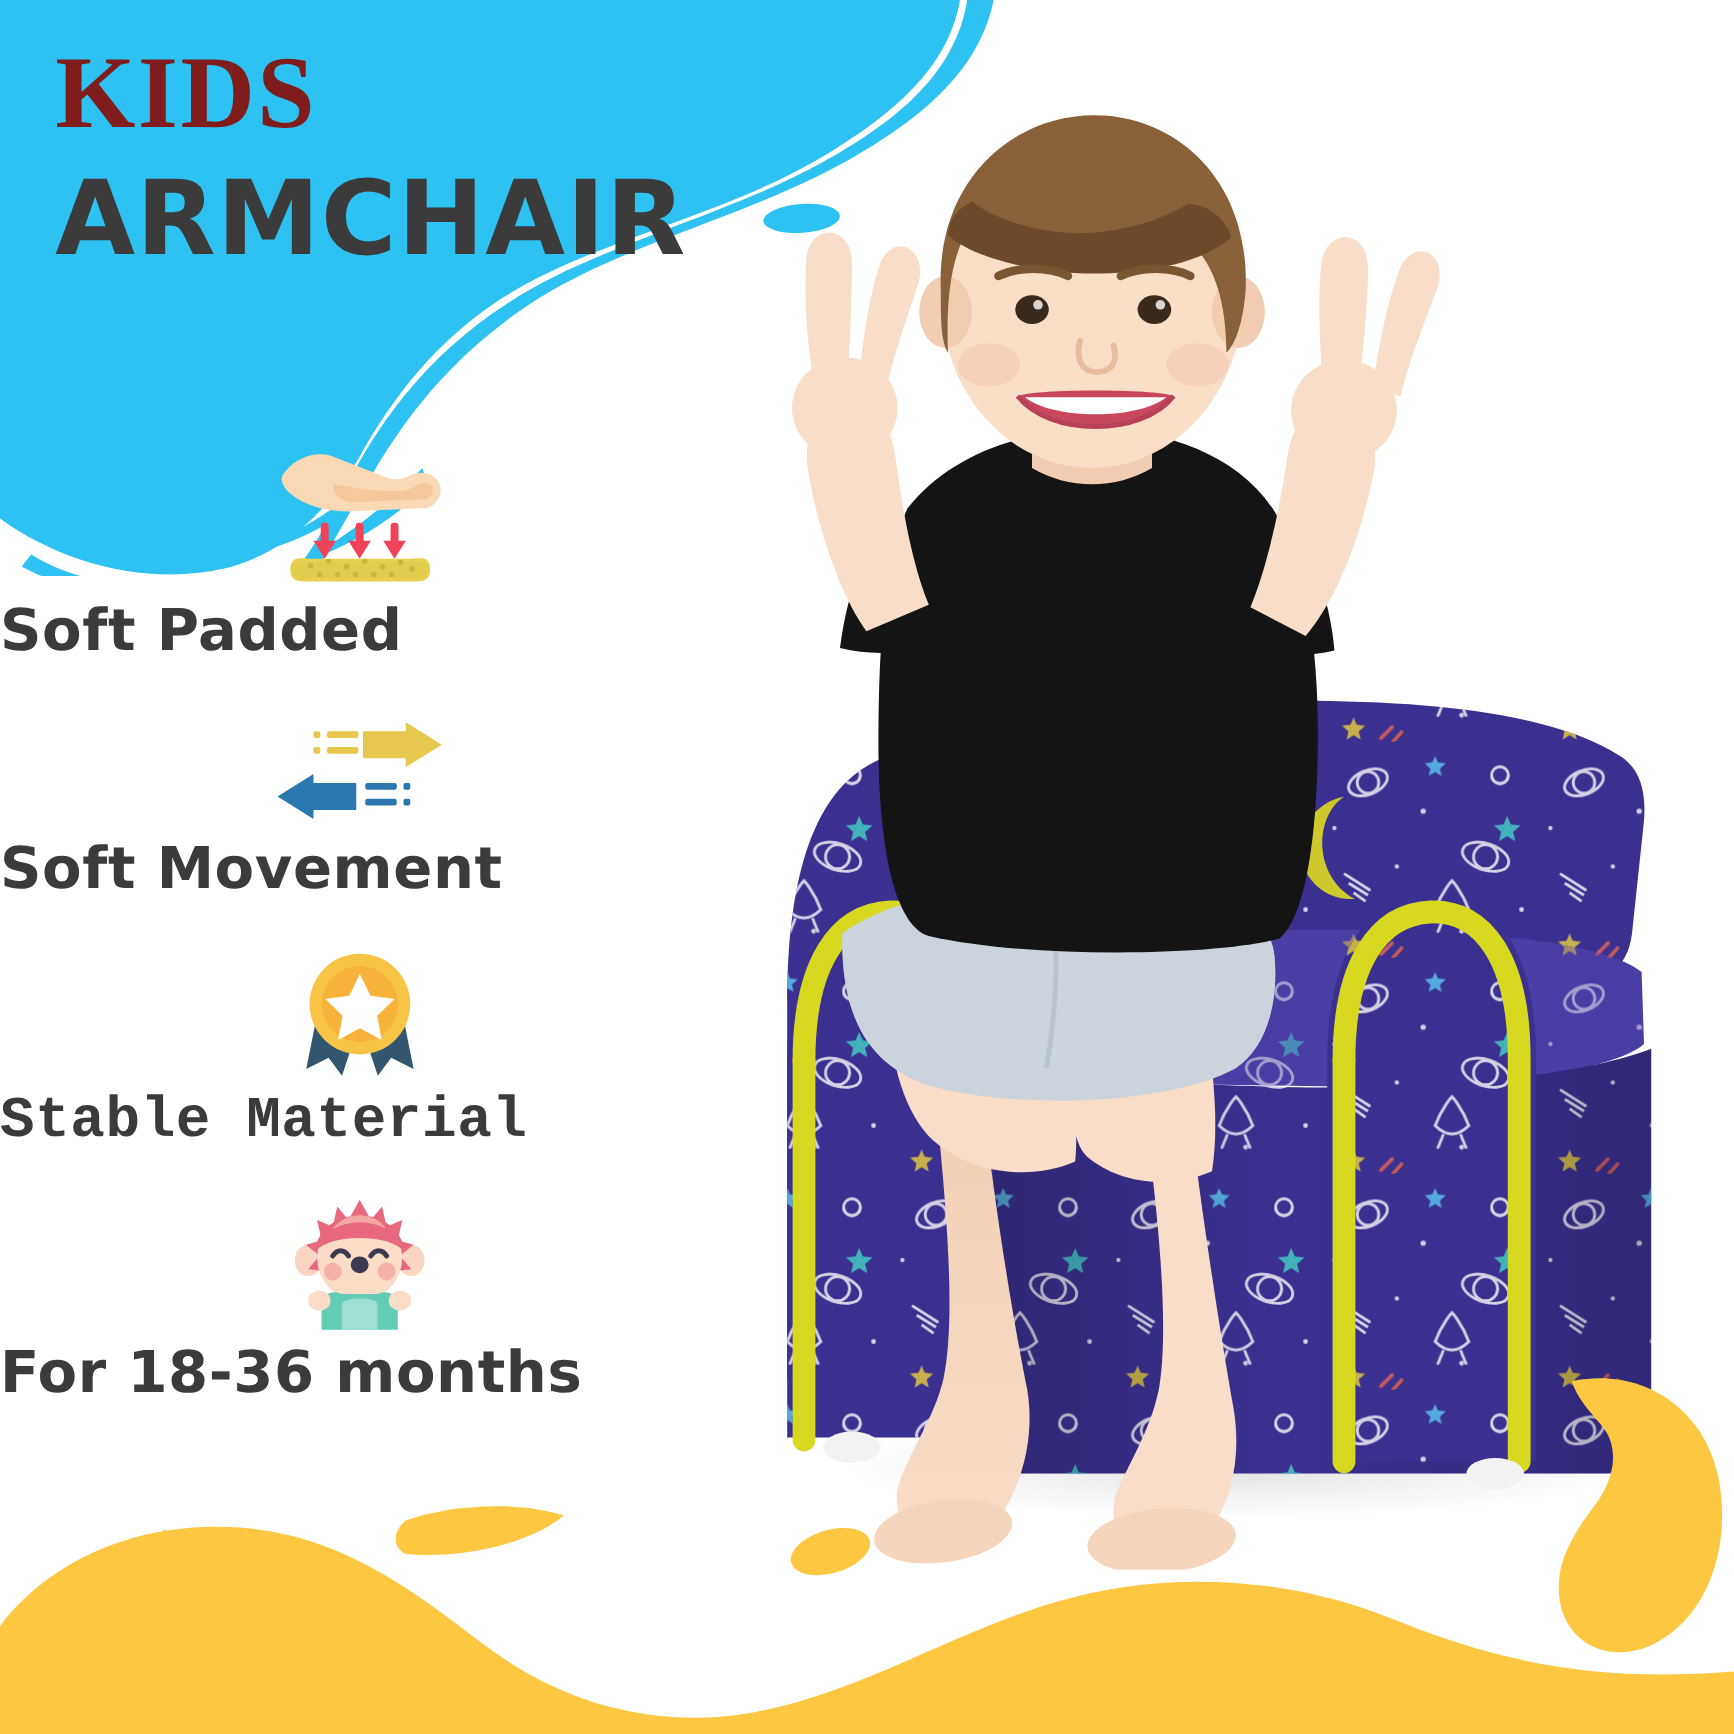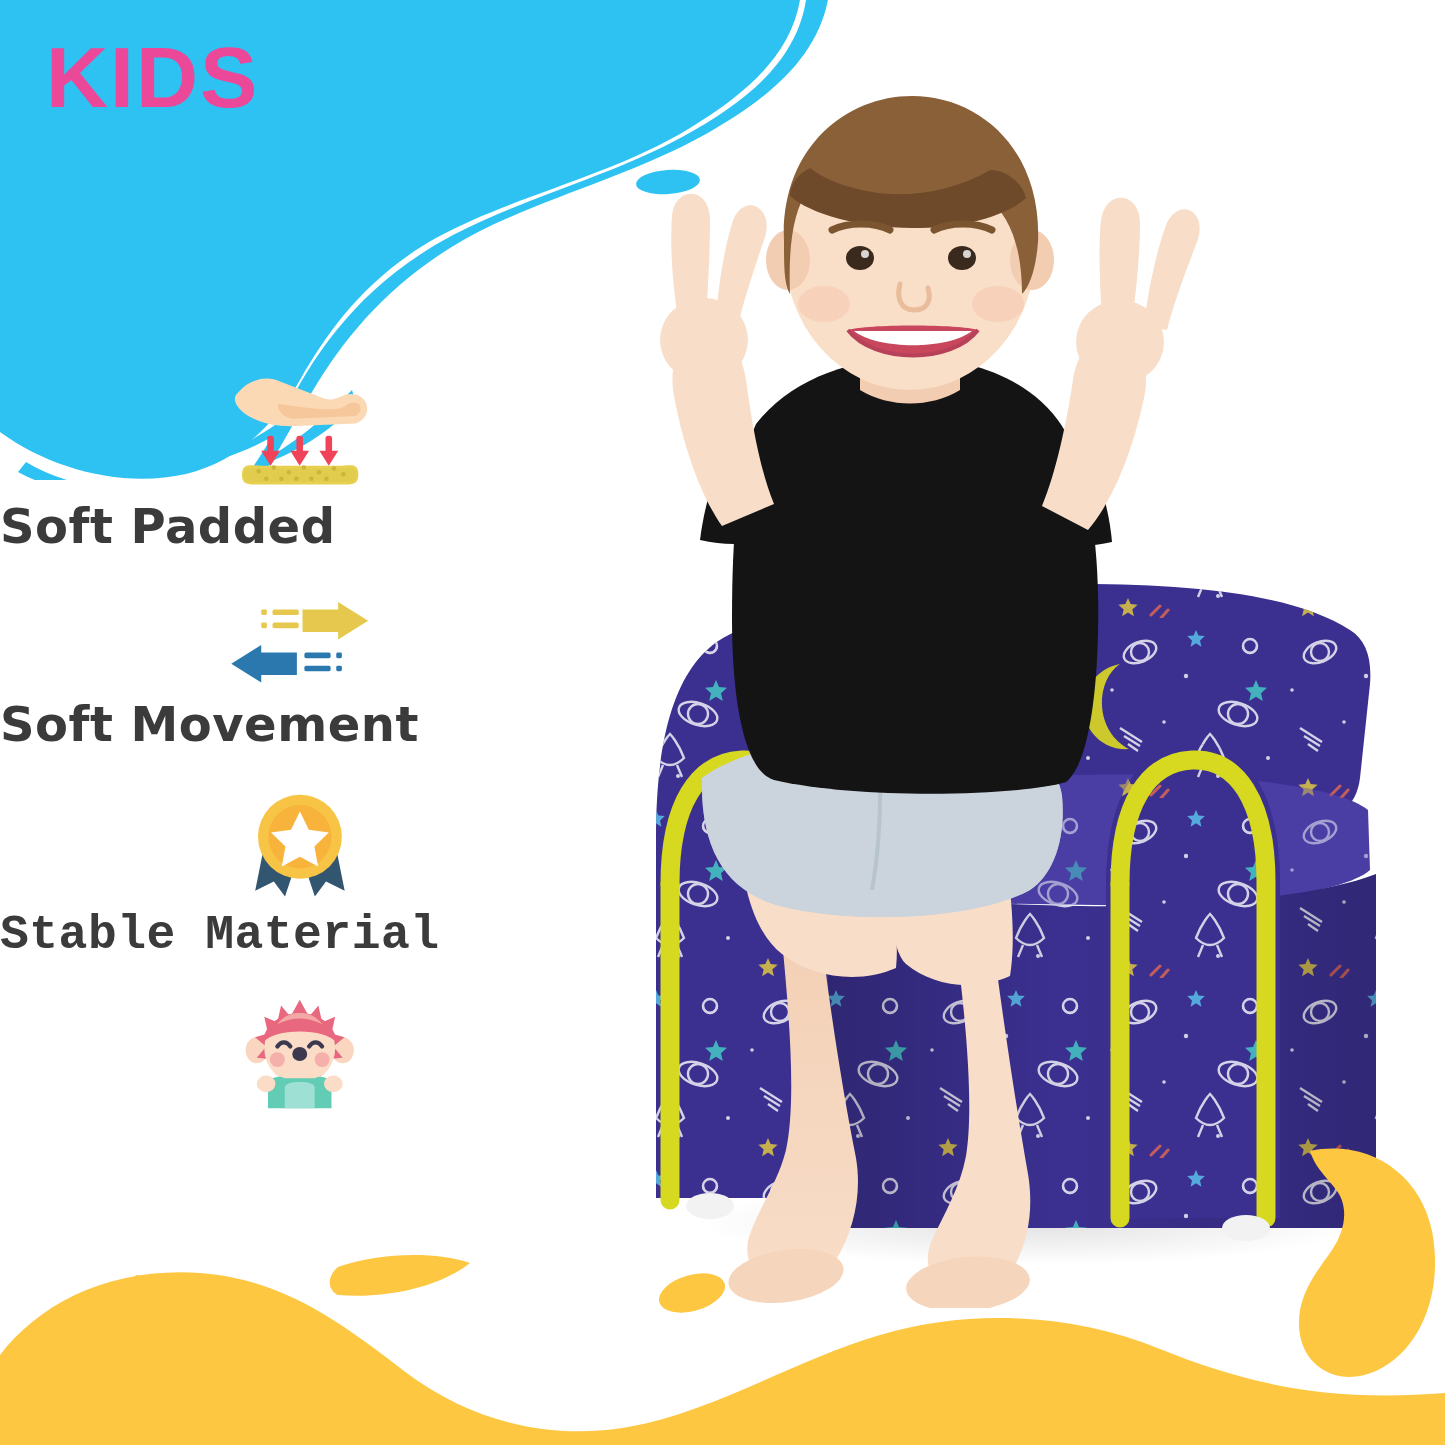--- a/index.html
+++ b/index.html
@@ -13,22 +13,22 @@
 
   
   .deco { position:absolute; pointer-events:none; }
   #blue-wave   { left:0; top:0; width:860px; height:480px; }
   #yellow-wave { left:0; bottom:0; width:1445px; height:300px; }
 
   
   #kids-title {
     position:absolute; left:46px; top:34px;
     font-size:86px; font-weight:bold; letter-spacing:2px;
-    color:#ec4899; line-height:1;
-    font-family:Liberation Sans, sans-serif;
+    color:#7f1d1d; line-height:1;
+    font-family:Liberation Serif, serif;
   }
   #armchair-title {
     position:absolute; left:46px; top:140px;
     font-size:86px; font-weight:bold; letter-spacing:1px;
     color:#3b3b3b; line-height:1;
     font-family:"DejaVu Sans", sans-serif;
   }
 
   
   #features { position:absolute; left:0; top:368px; width:600px; }
@@ -62,20 +62,21 @@
              C352,298 312,358 286,410 C272,438 258,462 244,478
              L262,478 C278,452 294,422 312,392 C344,338 386,288 450,248
              C524,202 624,180 706,134 C766,100 816,60 828,0 Z" fill="#2ec2f2"></path>
     <ellipse cx="668" cy="182" rx="32" ry="12" fill="#2ec2f2" transform="rotate(-4 668 182)"></ellipse>
     <path d="M300,418 C272,440 238,456 200,464 C238,450 274,428 304,404 Z" fill="#2ec2f2"></path>
     <path d="M356,404 C330,432 292,456 248,470 C288,448 324,420 352,390 Z" fill="#2ec2f2"></path>
     <path d="M26,462 C58,482 104,492 150,488 C106,500 54,492 18,472 Z" fill="#2ec2f2"></path>
   </svg>
 
   <div id="kids-title">KIDS</div>
+  <div id="armchair-title">ARMCHAIR</div>
 
   <div id="features">
 
     <div class="feature f0">
       <svg class="feature-icon" viewBox="0 0 160 132" xmlns="http://www.w3.org/2000/svg">
         <path d="M14,26 C26,12 44,8 58,14 L104,32 C112,35 118,33 124,30
                  C134,25 146,28 150,37 C154,46 149,56 139,59
                  L70,62 C48,62 30,56 18,46 C10,39 8,31 14,26 Z" fill="#fbd9b4"></path>
         <path d="M56,38 C72,40 92,44 112,44 C120,44 126,42 130,39
                  C134,36 140,36 143,39 C146,43 144,49 138,51
@@ -158,20 +159,21 @@
         <path d="M74,52 C78,46 84,46 88,52" stroke="#3d3a50" stroke-width="4.5" fill="none" stroke-linecap="round"></path>
         <ellipse cx="64" cy="60" rx="8" ry="7.5" fill="#3d3a50"></ellipse>
         <circle cx="40" cy="66" r="8" fill="#f6b0ac"></circle>
         <circle cx="88" cy="66" r="8" fill="#f6b0ac"></circle>
         <path d="M30,96 C30,86 40,82 48,86 L80,86 C88,82 98,86 98,96
                  L98,118 L30,118 Z" fill="#62ccb4"></path>
         <path d="M48,96 C48,92 54,90 64,90 C74,90 80,92 80,96 L80,118 L48,118 Z" fill="#9fe0d4"></path>
         <ellipse cx="28" cy="92" rx="10" ry="9" fill="#fbdcc6"></ellipse>
         <ellipse cx="100" cy="92" rx="10" ry="9" fill="#fbdcc6"></ellipse>
       </svg>
+      <div class="feature-label">For 18-36 months</div>
     </div>
   </div>
 
   <svg id="product" viewBox="0 0 885 1230" xmlns="http://www.w3.org/2000/svg">
     <defs>
 
       <pattern id="spaceprint" width="180" height="180" patternUnits="userSpaceOnUse">
         <g fill="none" stroke="#ffffff" stroke-width="2.4" opacity=".92">
           <ellipse cx="40" cy="34" rx="17" ry="10" transform="rotate(-22 40 34)"></ellipse>
           <circle cx="40" cy="34" r="9"></circle>

